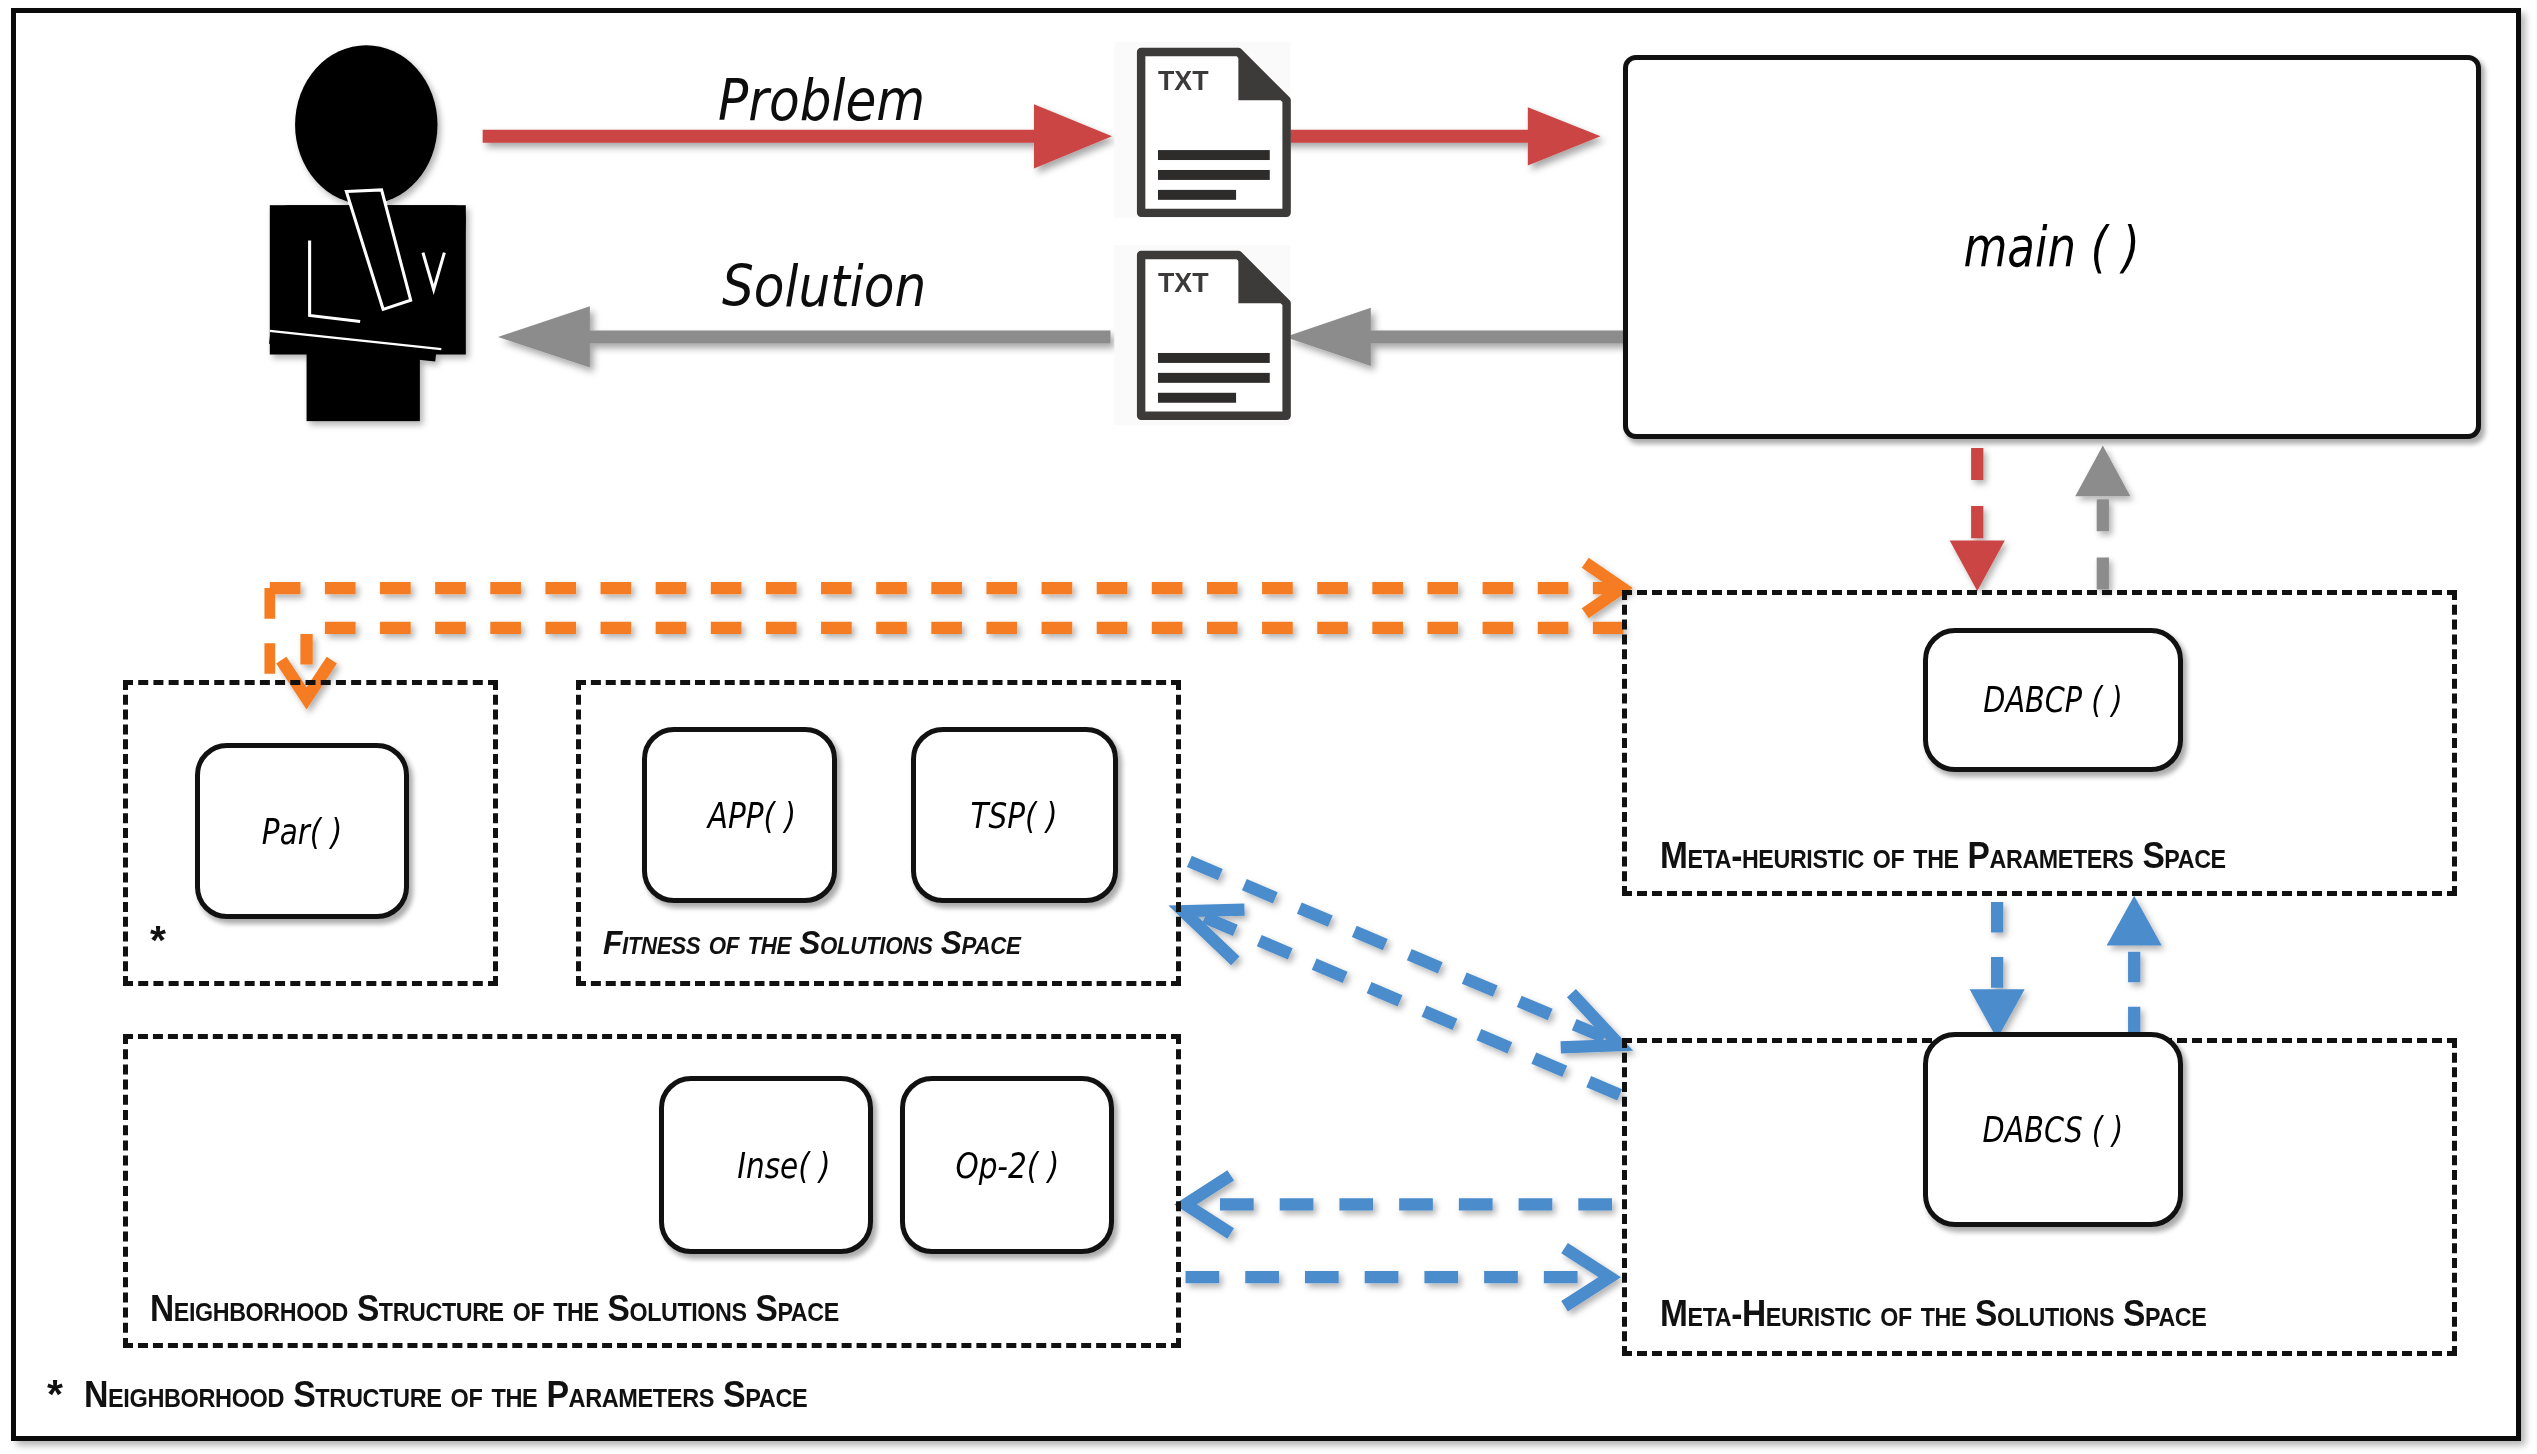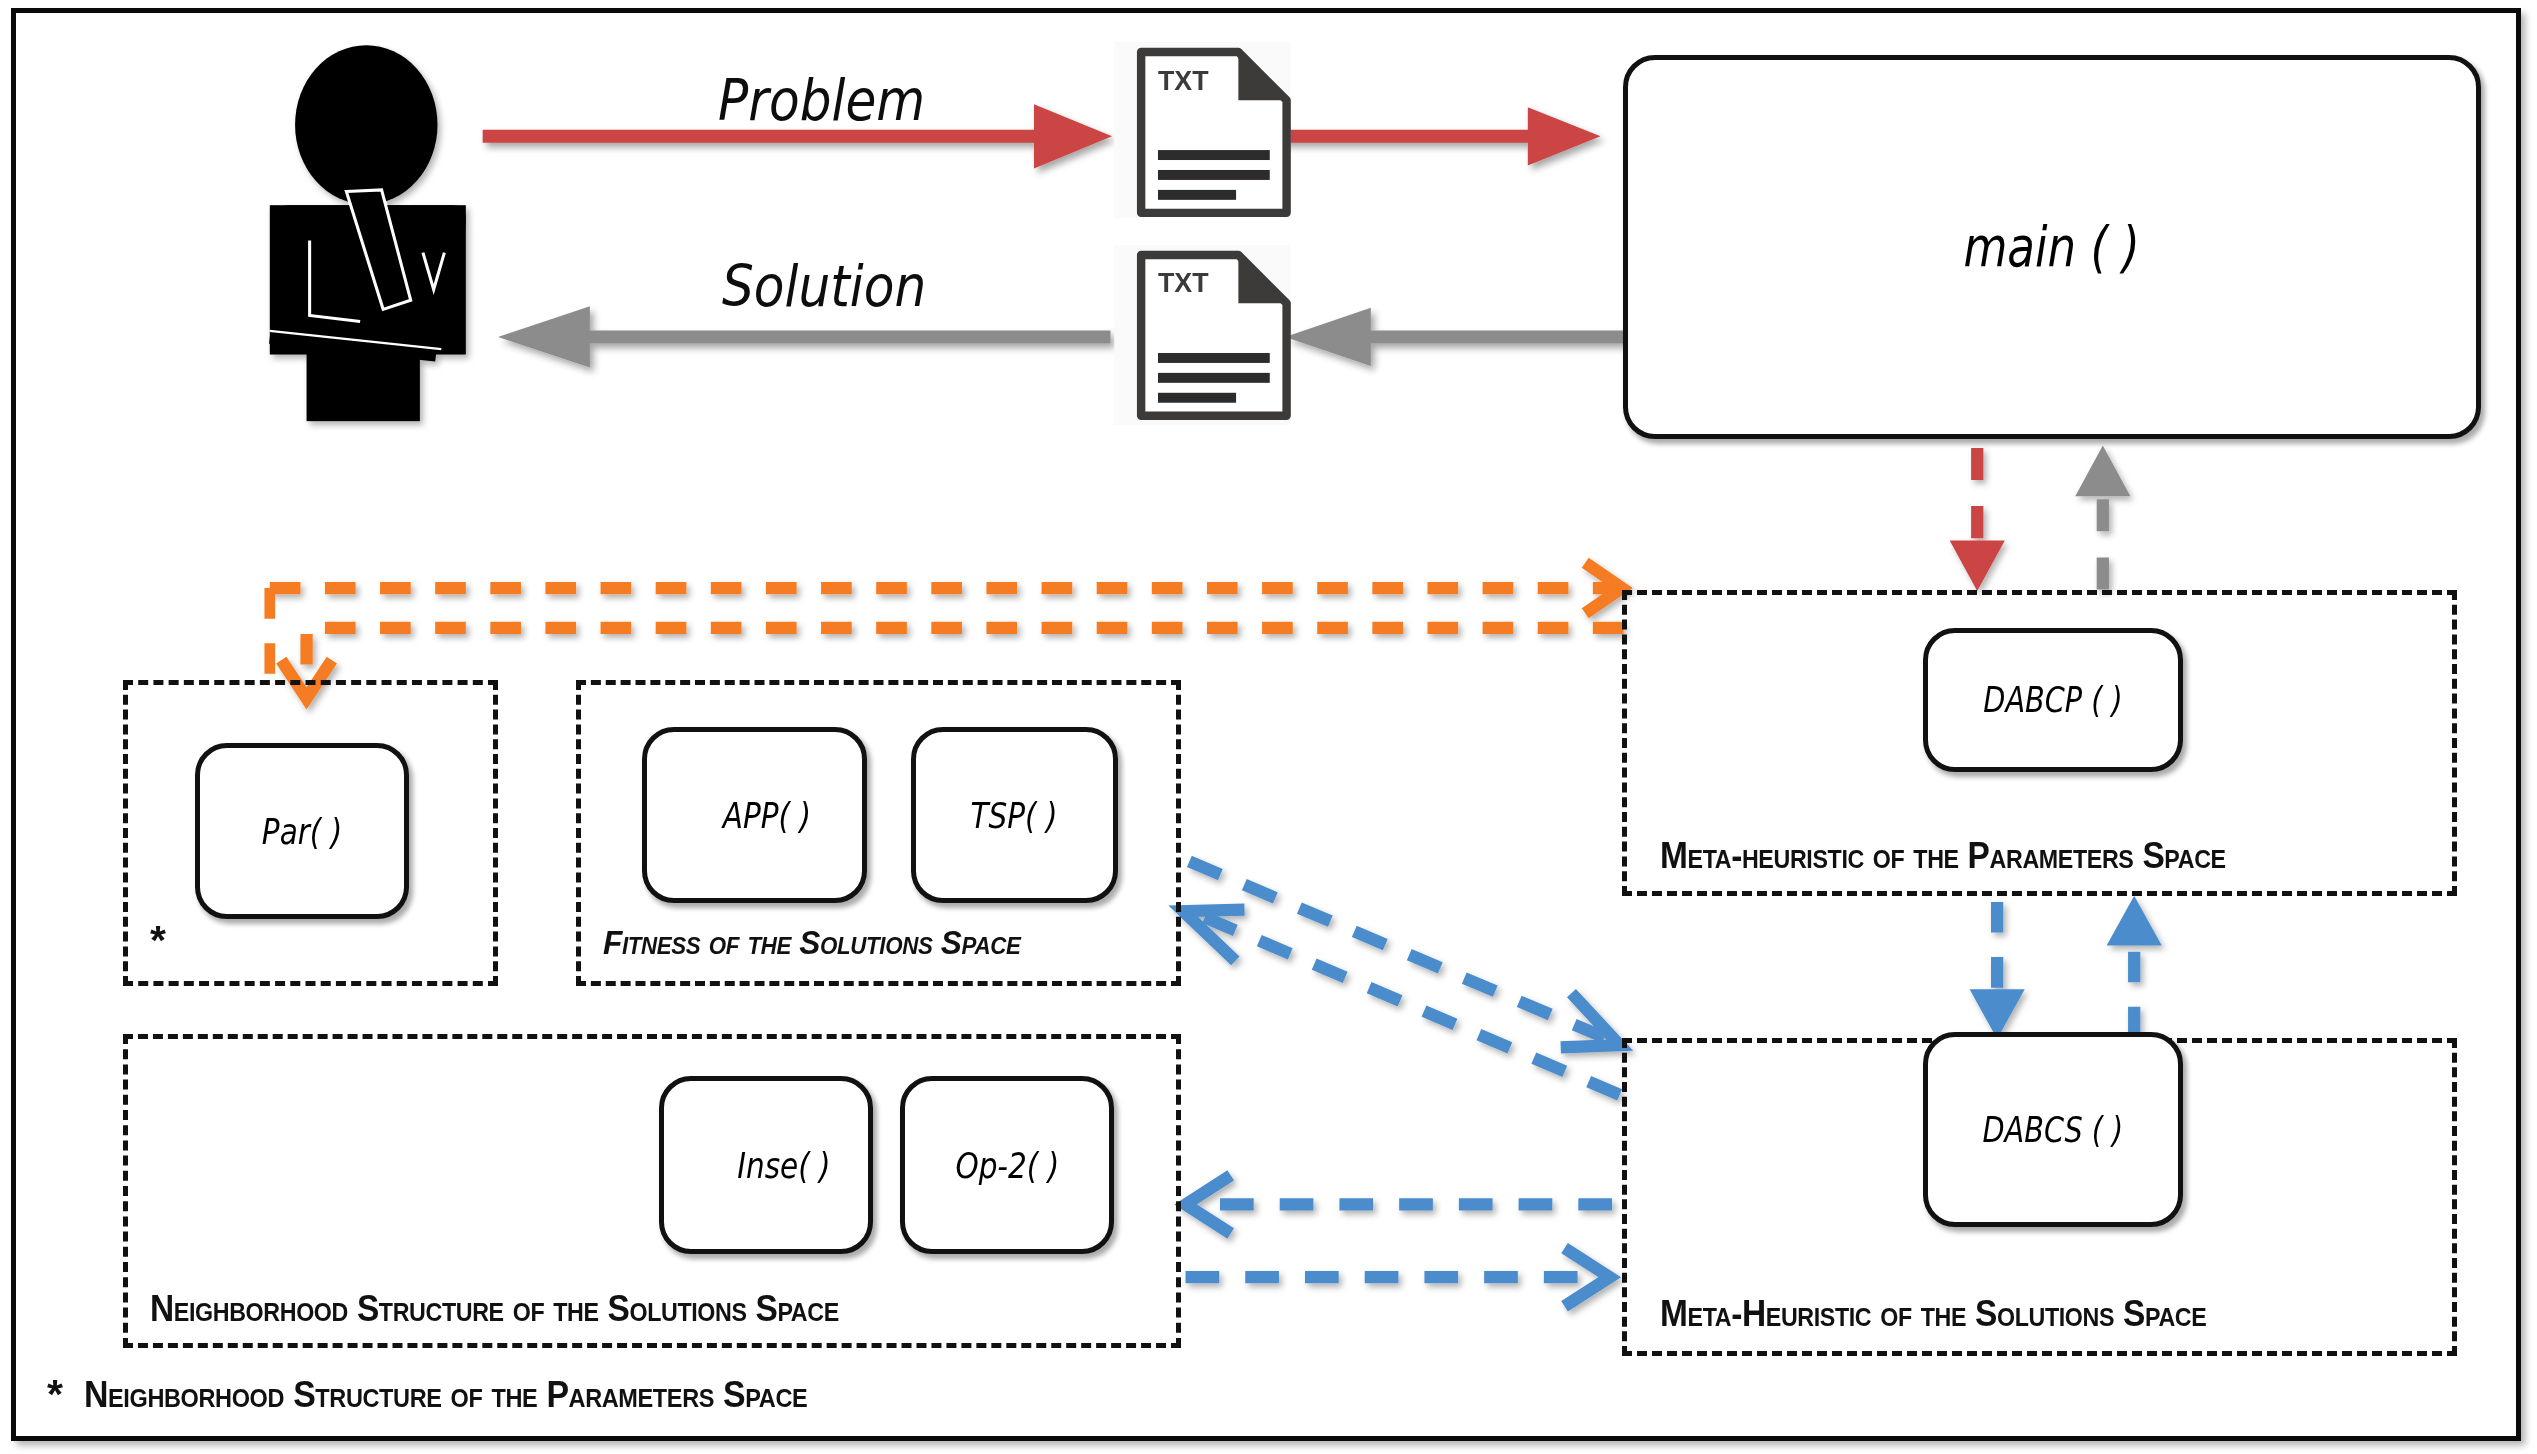--- a/index.html
+++ b/index.html
@@ -234,21 +234,21 @@
 
     <g filter="url(#softshadow2)">
       <line x1="1548" y1="1668" x2="2060" y2="1668" stroke="#4b8ccd" stroke-width="16" stroke-dasharray="44,34"></line>
       <polyline points="2043,1630 2102,1668 2043,1706" fill="none" stroke="#4b8ccd" stroke-width="16" stroke-linecap="butt"></polyline>
     </g>
   </svg>
 
   <div class="flowlabel" style="left:704px; top:67px; font-size:57px;">Problem</div>
   <div class="flowlabel" style="left:708px; top:253px; font-size:57px;">Solution</div>
 
-  <div class="fnbox" style="left:1623px; top:55px; width:858px; height:384px; border-radius:32px;">
+  <div class="fnbox" style="left:1623px; top:55px; width:858px; height:384px; border-radius:13px;">
     <span class="fnlabel" style="font-size:55px;">main ( )</span>
   </div>
 
   <div class="dashgroup" style="left:1622px; top:590px; width:835px; height:306px;">
   </div>
   <div class="fnbox" style="left:1923px; top:628px; width:260px; height:144px;">
     <span class="fnlabel" style="font-size:35px;">DABCP ( )</span>
   </div>
   <div class="grouplabel" style="left:1660px; top:835px; font-size:36px;">Meta-heuristic of the Parameters Space</div>
 
@@ -261,21 +261,21 @@
 
   <div class="dashgroup" style="left:123px; top:680px; width:375px; height:306px;">
   </div>
   <div class="fnbox" style="left:195px; top:727px; width:214px; height:176px;margin-top:16px;">
     <span class="fnlabel" style="font-size:36px;">Par( )</span>
   </div>
   <div class="asterisk" style="left:150px; top:917px; font-size:41px;">*</div>
 
   <div class="dashgroup" style="left:576px; top:680px; width:605px; height:306px;">
   </div>
-  <div class="fnbox" style="left:642px; top:727px; width:225px; height:176px;padding-left:24px;">
+  <div class="fnbox" style="left:642px; top:727px; width:195px; height:176px;padding-left:24px;">
     <span class="fnlabel" style="font-size:36px;">APP( )</span>
   </div>
   <div class="fnbox" style="left:911px; top:727px; width:207px; height:176px;">
     <span class="fnlabel" style="font-size:36px;">TSP( )</span>
   </div>
   <div class="grouplabel italic" style="left:603px; top:923px; font-size:34px;">Fitness of the Solutions Space</div>
 
   <div class="dashgroup" style="left:123px; top:1034px; width:1058px; height:314px;">
   </div>
   <div class="fnbox" style="left:659px; top:1076px; width:214px; height:178px;padding-left:36px;">

